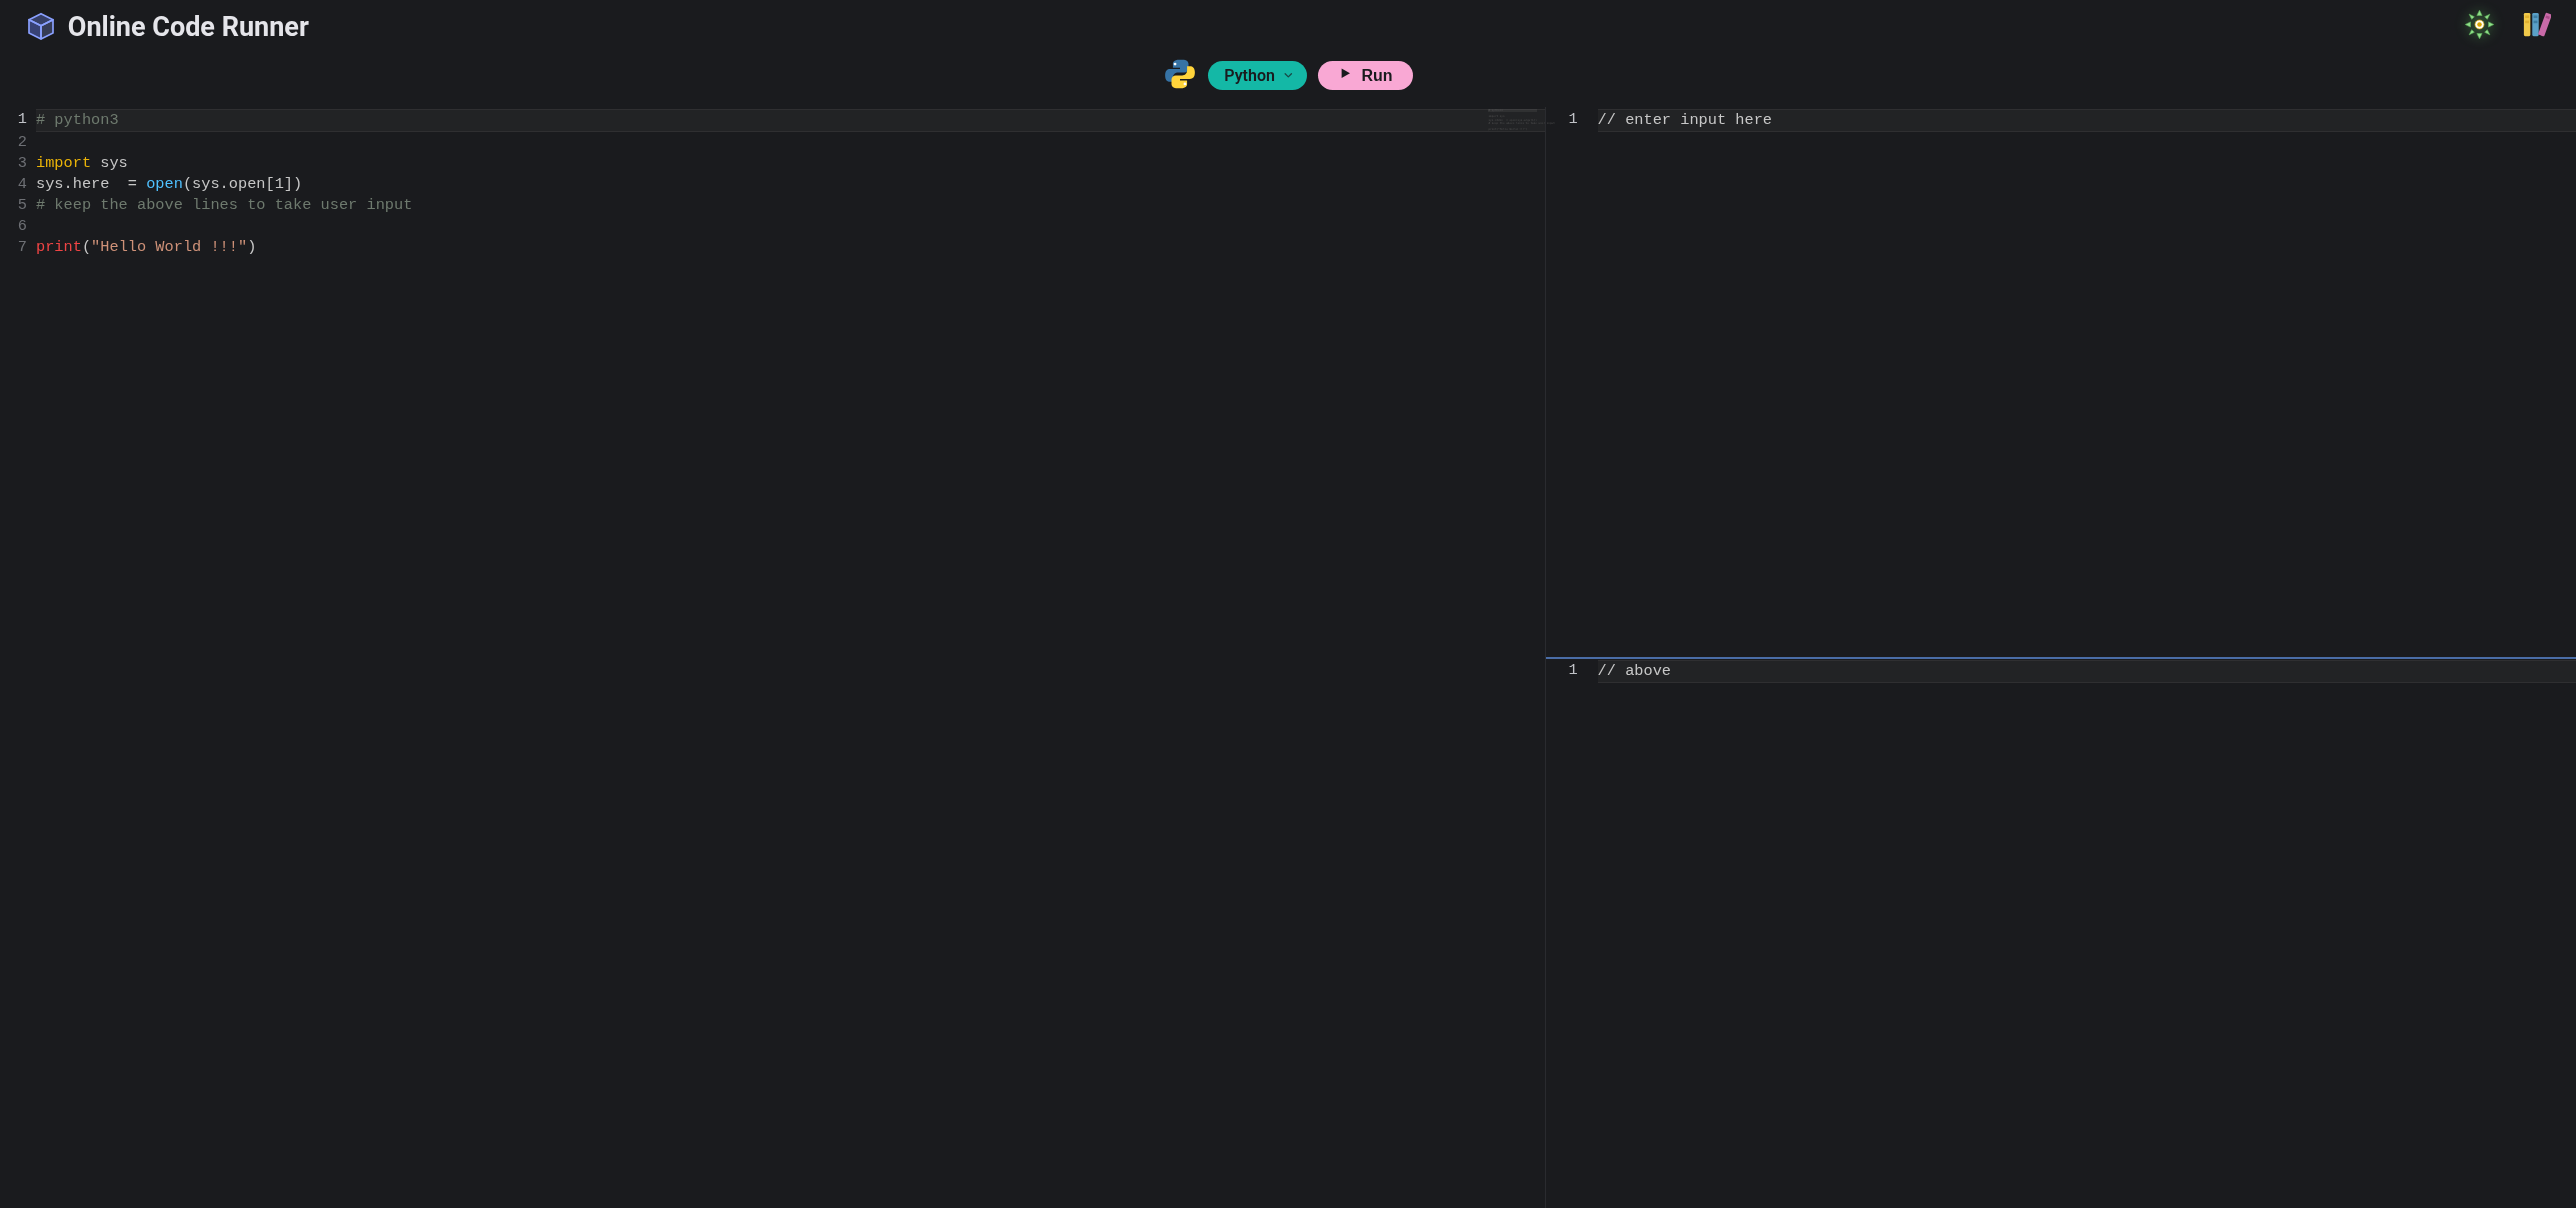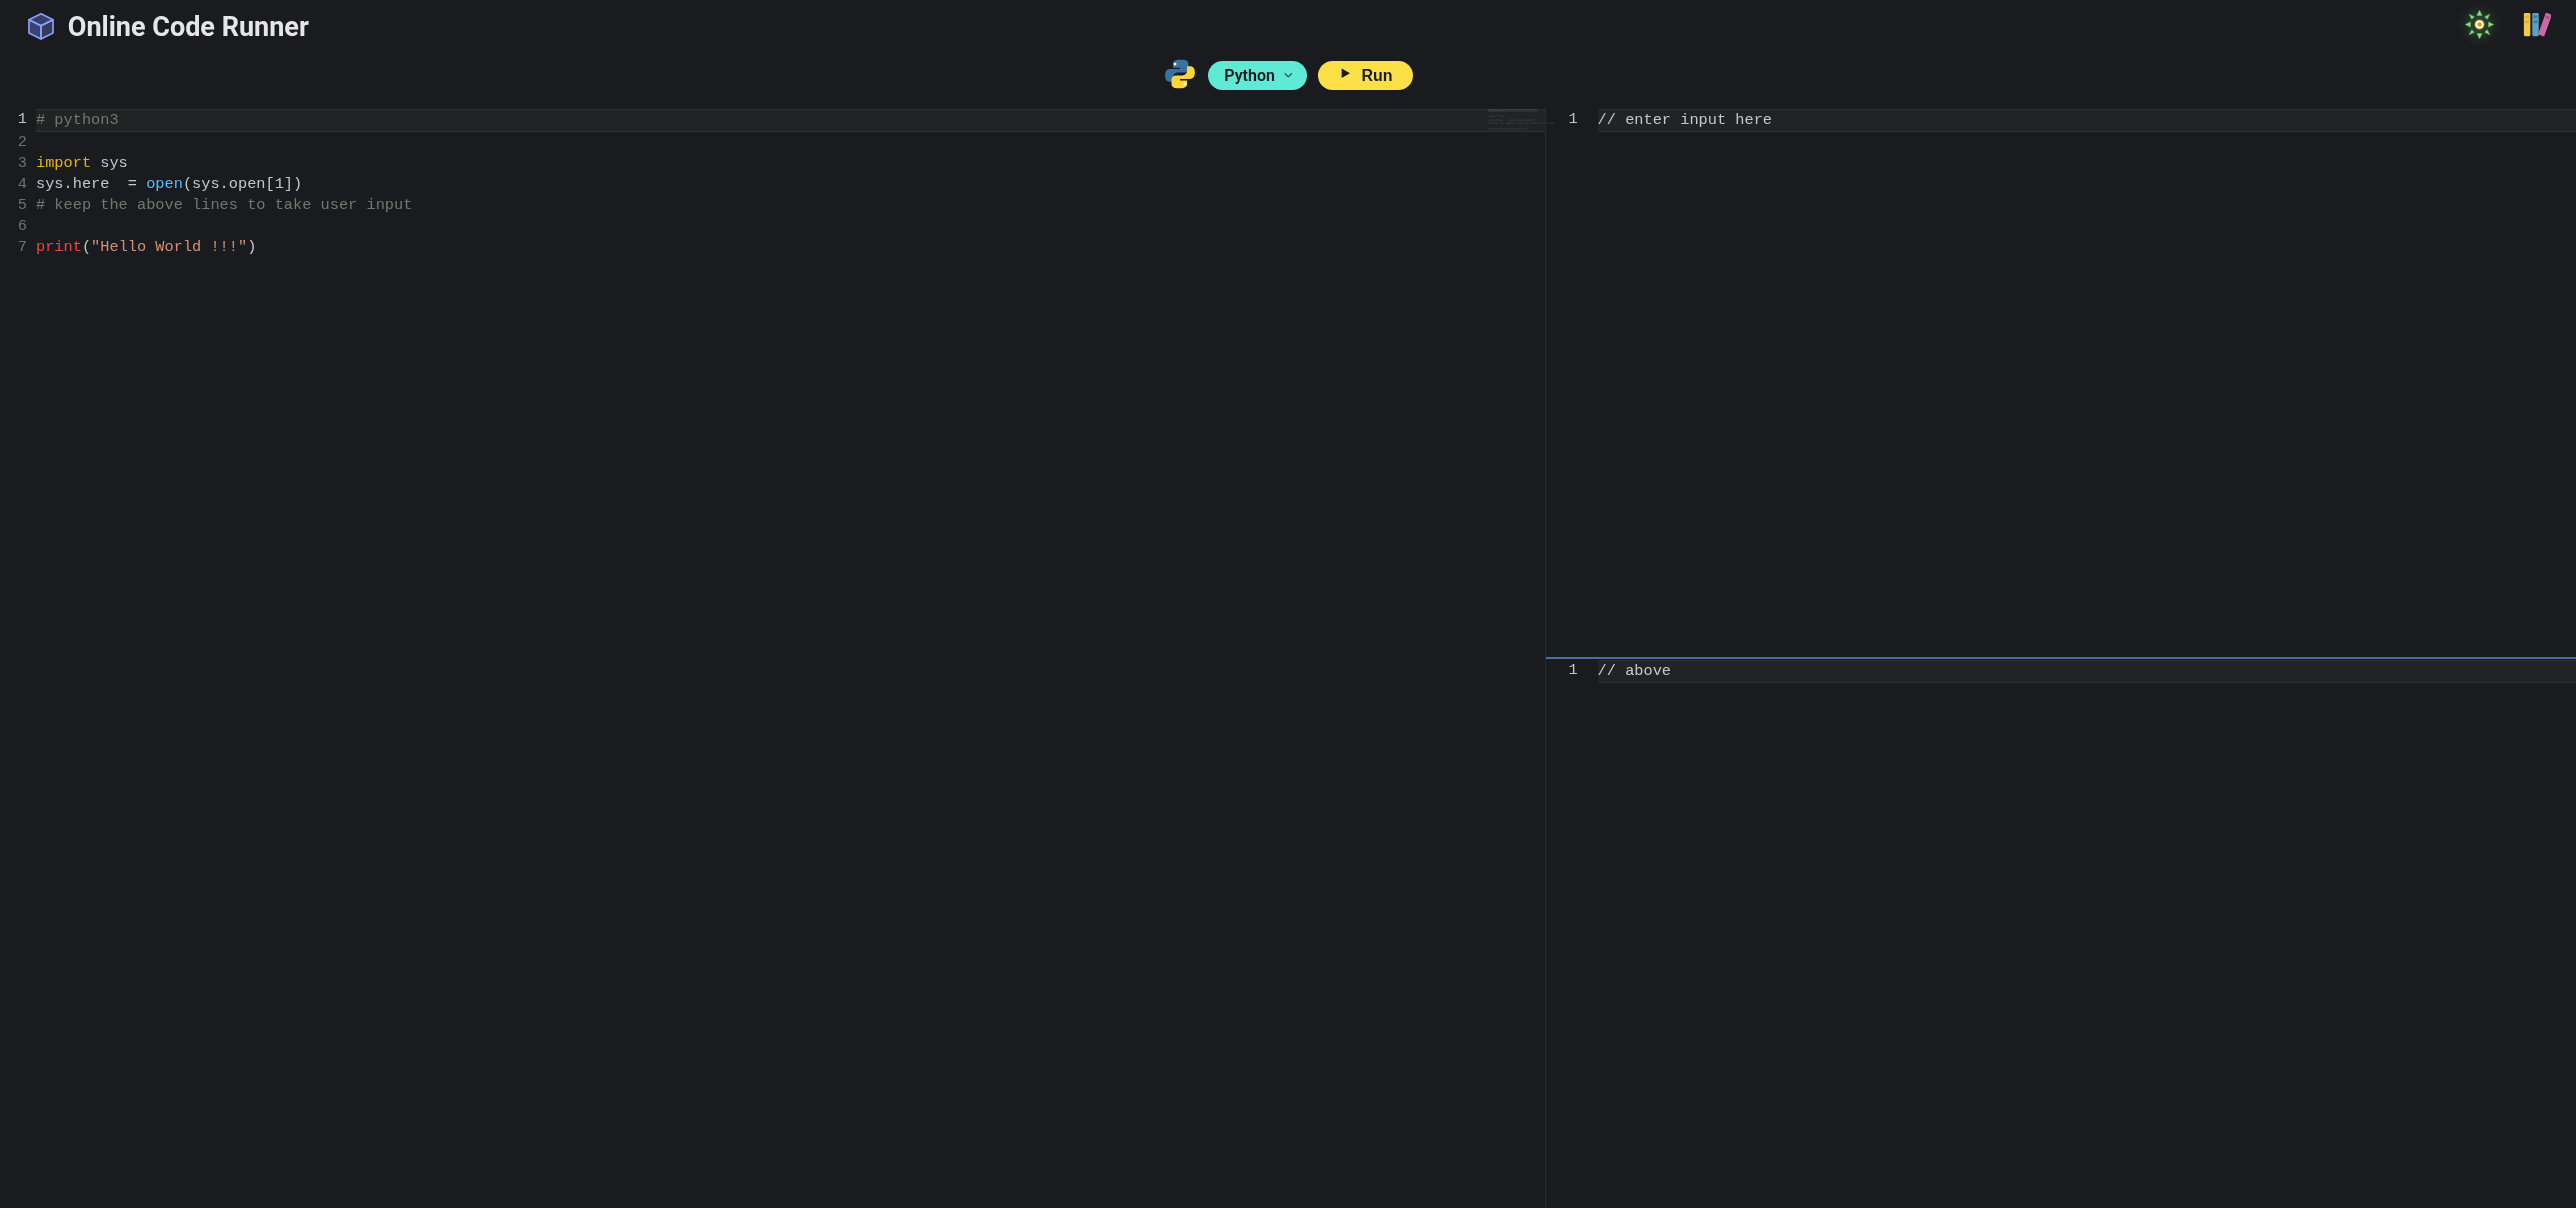--- a/index.html
+++ b/index.html
@@ -25,28 +25,28 @@
   .header-right { display: flex; align-items: center; gap: 25px; }
   .theme-icon-wrap { filter: drop-shadow(0 0 5.4px rgba(120,255,120,0.5)); }
 
   
   .controls {
     display: flex; align-items: center; justify-content: center;
     gap: 10.8px; padding: 9px 0 12.6px 0;
   }
   .lang-select {
     display: flex; align-items: center; gap: 7.2px;
-    background: #5eead4; color: #1a1b1e;
+    background: #14b8a6; color: #1a1b1e;
     border-radius: 18px; padding: 5.4px 12.6px 5.4px 16px;
     font-size: 16px; font-weight: 600; cursor: pointer;
   }
   .lang-select .chev { opacity: 0.7; }
   .run-btn {
     display: flex; align-items: center; gap: 9px;
-    background: #fde047; color: #1a1b1e;
+    background: #f9a8d4; color: #1a1b1e;
     border: none; border-radius: 18px;
     padding: 5.4px 20px; font-size: 16px; font-weight: 700;
     cursor: pointer;
   }
 
   
   .panes {
     flex: 1; display: grid;
     grid-template-columns: 60% 40%;
     min-height: 0;

